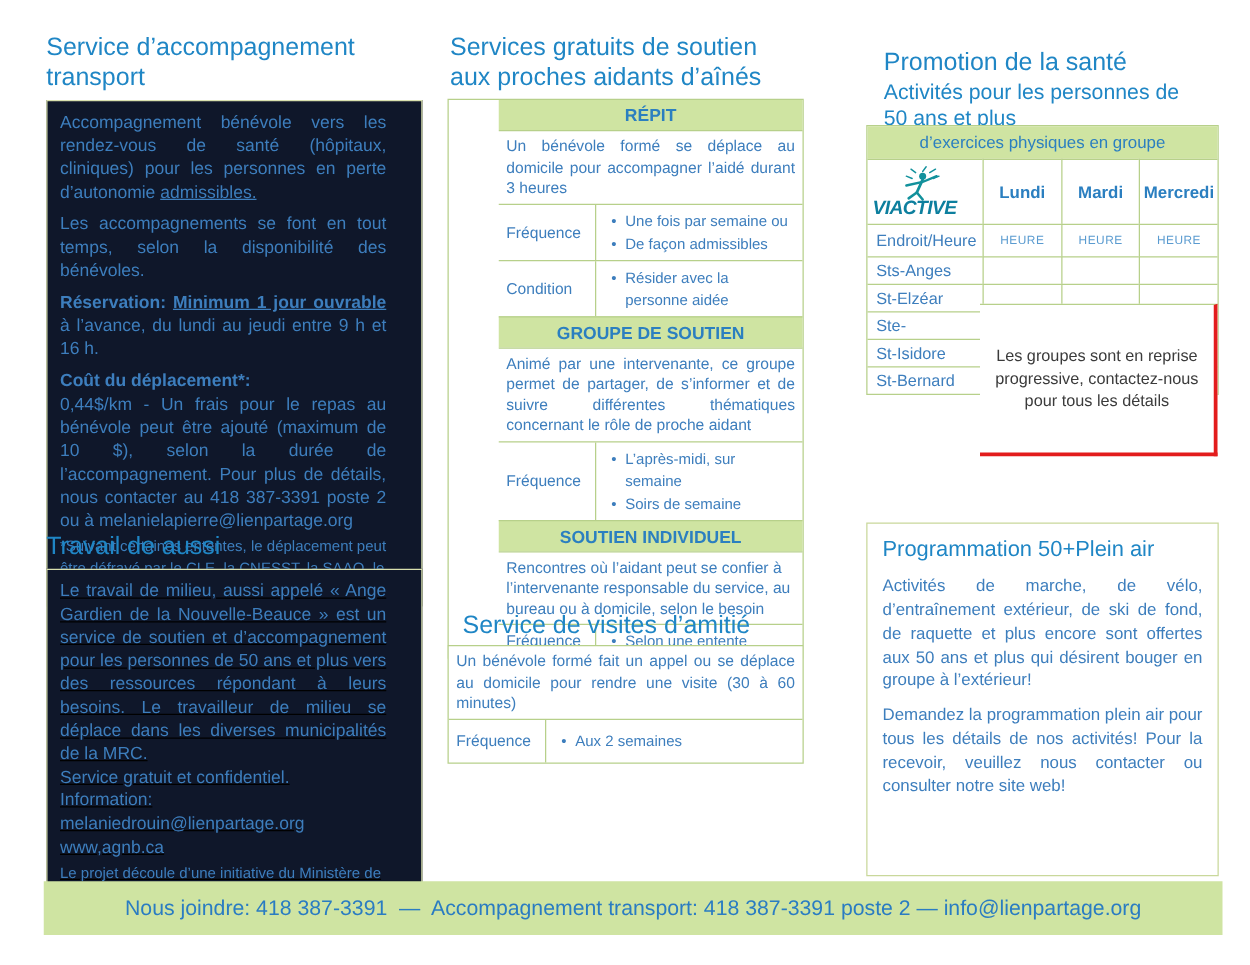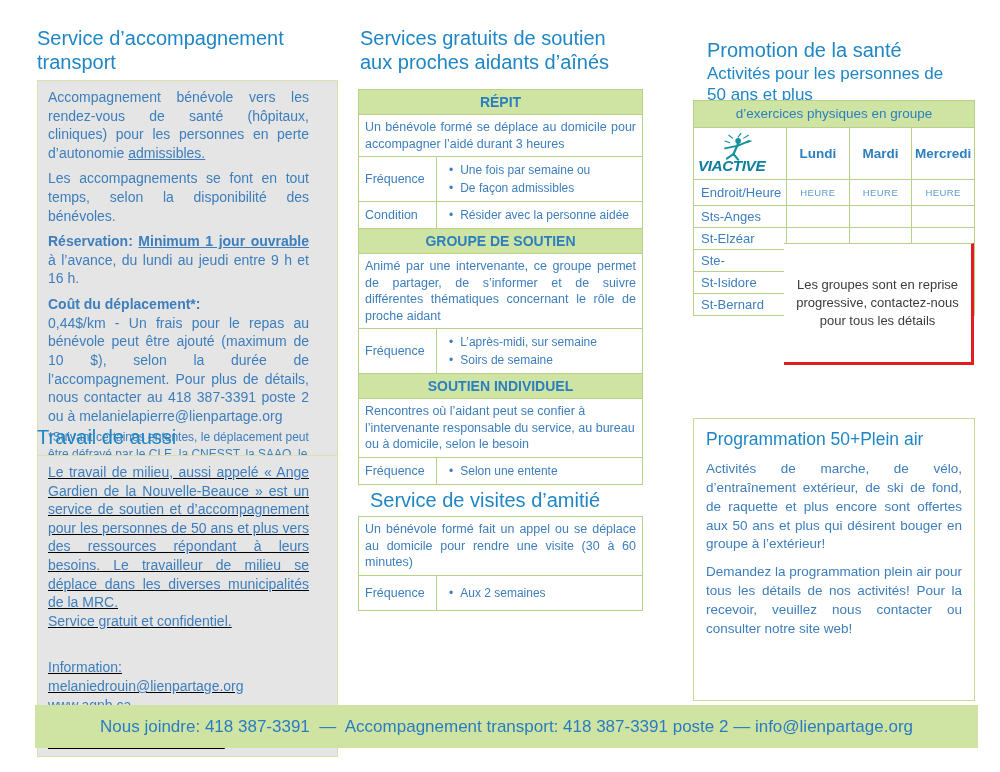--- a/index.html
+++ b/index.html
@@ -10,21 +10,21 @@
   .page{position:relative;width:1000px;height:772px;background:#fff;
         font-family:"Liberation Sans","DejaVu Sans",sans-serif;overflow:hidden;}
   .col{position:absolute;}
   .col1{left:37px;top:26px;width:301px;}
   .col2{left:358px;top:26px;width:285px;}
   .col3{left:693px;top:18px;width:282px;margin-top:20px;}
   .h1{font-size:20px;line-height:1.2;color:var(--heading);font-weight:400;margin:0;}
   .h2{font-size:17.5px;line-height:1.25;color:var(--heading);font-weight:400;margin:0;}
   .abs{position:absolute;left:0;right:0;}
 
-  .textbox{border:1px solid var(--box-border);padding:7px 28px 5px 10px;background:#e5e5e5;}
+  .textbox{border:1px solid var(--box-border);padding:7px 28px 5px 10px;background:#0f172a;}
   .bp{color:var(--body);font-size:14px;line-height:1.33;text-align:justify;margin:0 0 7px 0;}
   .bp0{margin:0;}
   .b{font-weight:bold;}
   .ul{text-decoration:underline;}
   .block{display:block;}
   .fine{color:var(--body);font-size:12px;line-height:1.38;text-align:left;margin:4px 0 0 0;}
 
   
   .mtable{border:1px solid var(--table-border);background:#fff;}
   .sec-header{background:var(--green-bg);color:#237fc0;color:#2b7fc0;font-weight:bold;font-size:14px;
@@ -86,30 +86,30 @@
       <p class="bp"><span class="b">Réservation: </span><span class="b ul">Minimum 1 jour ouvrable</span><span> à l’avance, du lundi au jeudi entre 9 h et 16 h.</span></p>
       <p class="bp" style="margin-bottom:4px;"><span class="b block">Coût du déplacement*:</span><span>0,44$/km - Un frais pour le repas au bénévole peut être ajouté (maximum de 10 $), selon la durée de l’accompagnement. Pour plus de détails, nous contacter au 418 387-3391 poste 2 ou à melanielapierre@lienpartage.org</span></p>
       <p class="fine">*Suivant certaines ententes, le déplacement peut être défrayé par le CLE, la CNESST, la SAAQ, le CISSS-CA (hémodialyse).</p>
     </div>
 
     <h1 class="h1 abs" style="top:399px;">Travail de aussi</h1>
 
     <div class="textbox abs" style="top:429px;text-decoration:underline;">
       <p class="bp bp0">Le travail de milieu, aussi appelé « Ange Gardien de la Nouvelle-Beauce » est un  service de soutien et d’accompagnement pour les personnes de  50 ans et plus vers des ressources répondant à leurs besoins. Le travailleur de milieu se déplace dans les diverses municipalités de la MRC.</p>
       <p class="bp bp0" style="text-align:left;">Service gratuit et confidentiel.</p>
-      <p class="bp bp0" style="text-align:left;margin-top:28px;">Information: melaniedrouin@lienpartage.org</p>
+      <p class="bp bp0" style="text-align:left;">Information: melaniedrouin@lienpartage.org</p>
       <p class="bp bp0" style="text-align:left;">www,agnb.ca</p>
       <p class="fine">Le projet découle d’une initiative du Ministère de la Santé et des Services sociaux.</p>
     </div>
   </div>
 
   <div class="col col2">
     <h1 class="h1" style="margin-left:2px;">Services gratuits de soutien aux proches aidants d’aînés</h1>
 
-    <div class="mtable abs" style="top:63px;">
+    <div class="mtable abs" style="top:53px;padding-left:40px;">
       <div class="sec-header">RÉPIT</div>
       <div class="desc">Un bénévole formé se déplace au domicile pour accompagner l’aidé durant 3 heures</div>
       <div class="lrow">
         <div class="lcell">Fréquence</div>
         <div class="bcell">
           <div class="bullet">
               <span>Une fois par semaine ou</span>
             </div>
           <div class="bullet">
               <span>De façon admissibles</span>

